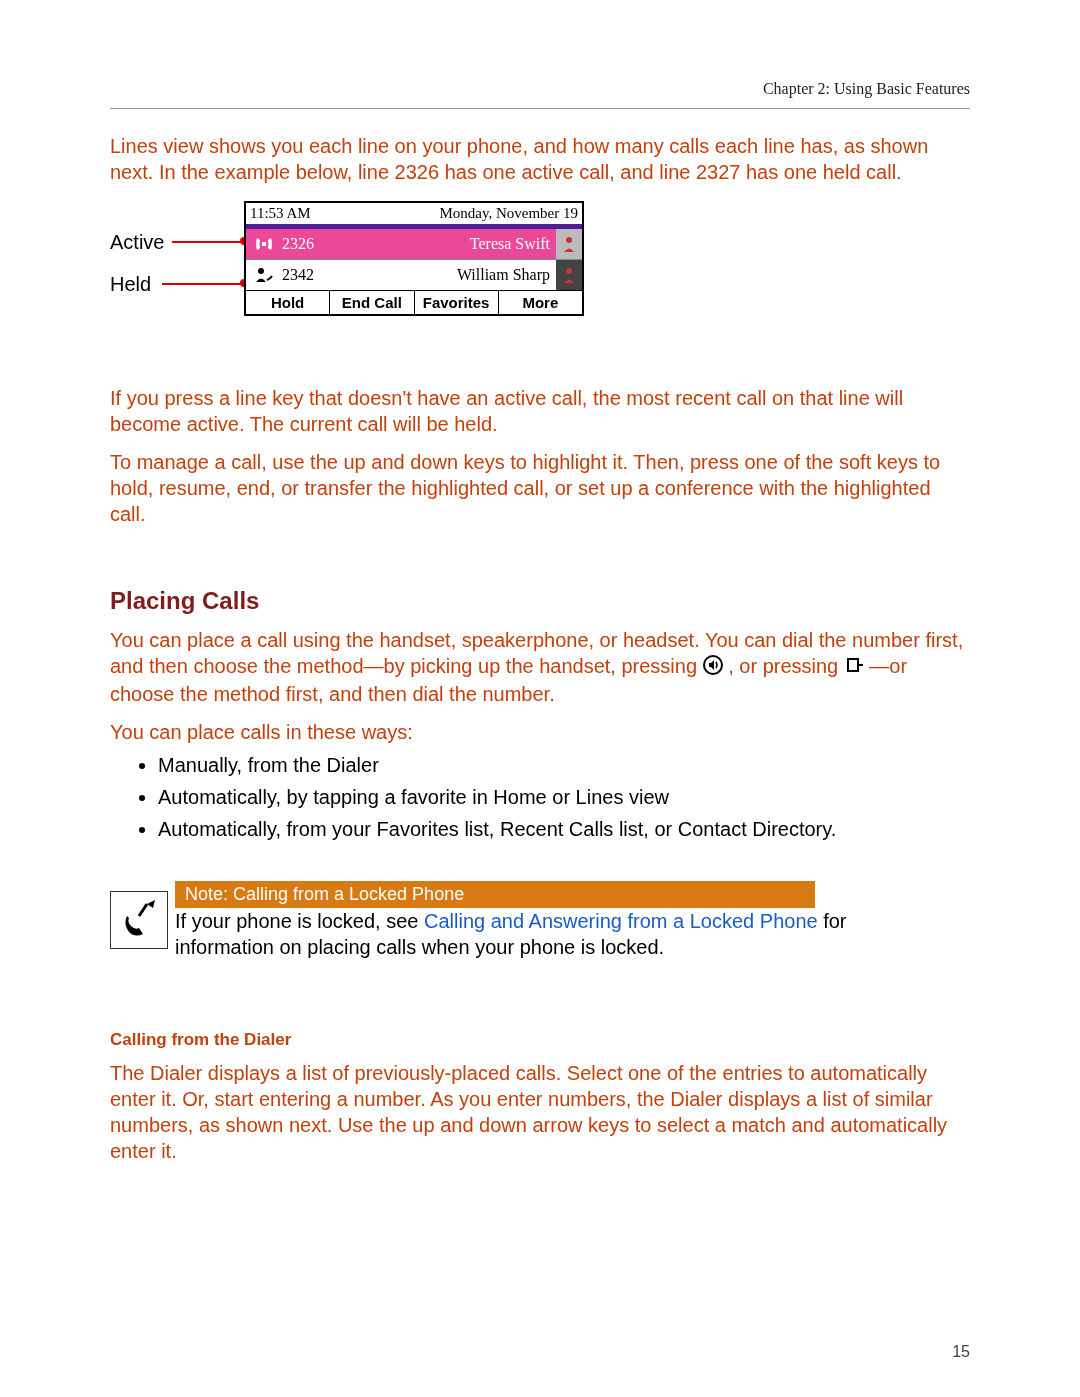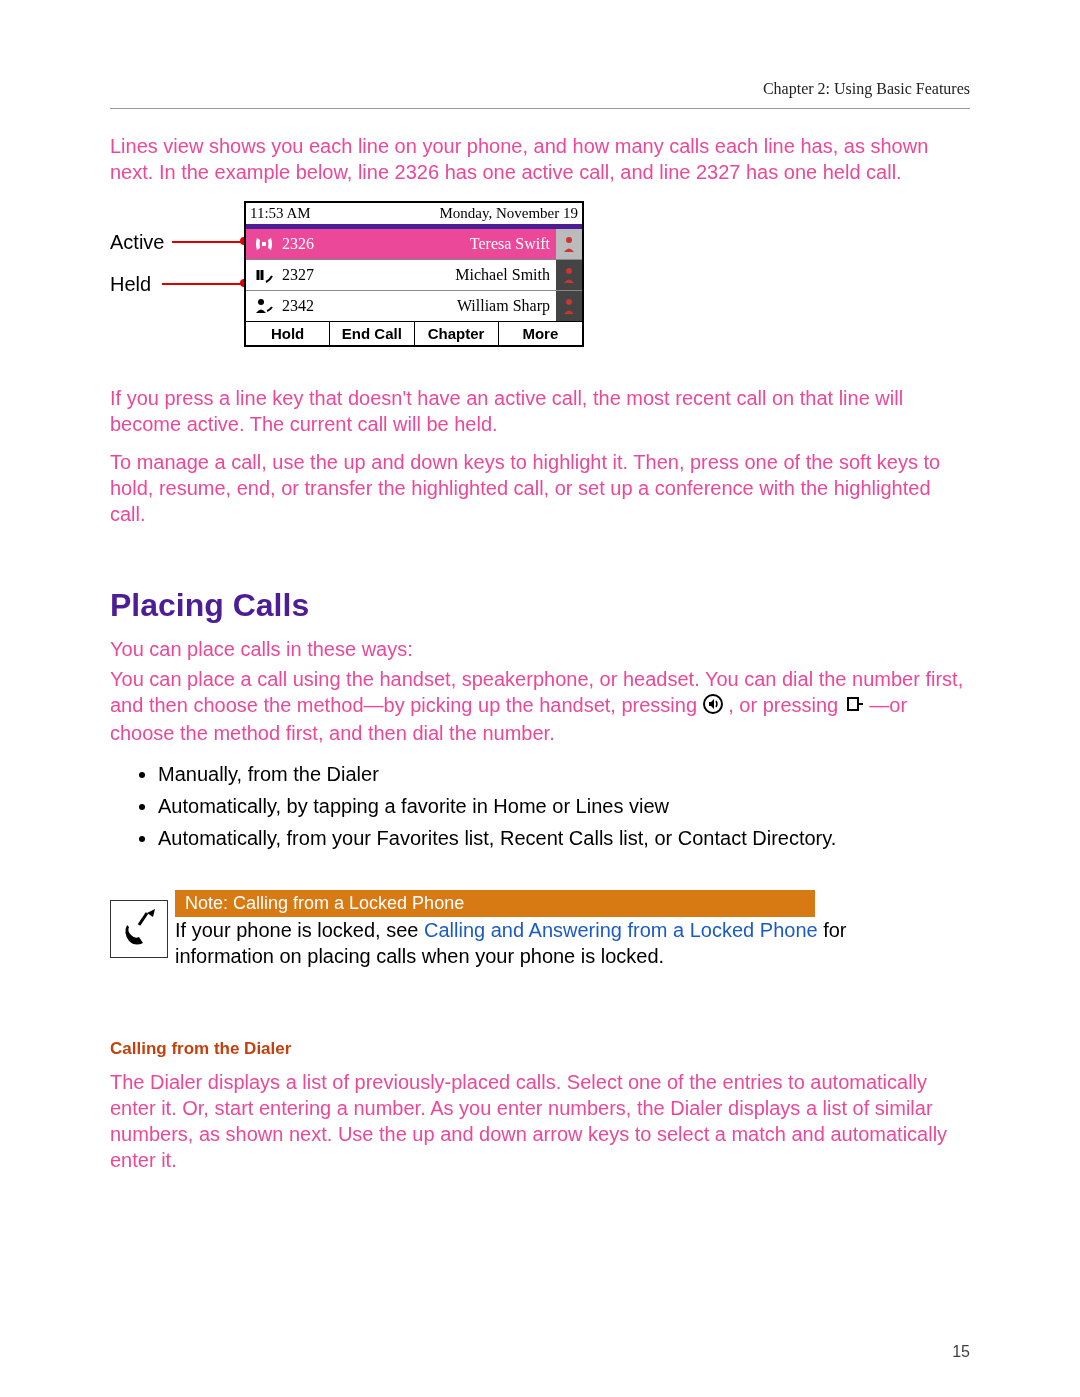--- a/index.html
+++ b/index.html
@@ -24,27 +24,27 @@
     margin-bottom: 10px;
   }
   .hr {
     border: none;
     border-top: 1px solid #999;
     margin: 0 0 24px 0;
   }
   .body-text {
     font-size: 20px;
     line-height: 1.3;
-    color: #ec4899;
+    color: #c2410c;
     margin: 0 0 12px 0;
   }
   .section-title {
-    font-size: 32px;
+    font-size: 24px;
     font-weight: bold;
-    color: #4c1d95;
+    color: #7f1d1d;
     margin: 60px 0 12px 0;
   }
   .subsection-title {
     font-size: 17px;
     font-weight: bold;
     color: #c2410c;
     margin: 70px 0 10px 0;
   }
   ul.ways {
     margin: 4px 0 12px 0;
@@ -225,36 +225,20 @@
         <span>Monday, November 19</span>
       </div>
       <div class="ps-row active-call">
         <div class="icon-cell">
           <svg width="20" height="16" viewBox="0 0 20 16">
               <path d="M3 2 Q1 8 3 14 L6 12 Q5 8 6 4 Z M17 2 Q19 8 17 14 L14 12 Q15 8 14 4 Z M8 6 h4 v4 h-4 Z" fill="#fff"></path>
             </svg>
         </div>
         <div class="ext">2326</div>
         <div class="name">Teresa Swift</div>
-        <div class="contact-icon">
-          <svg width="14" height="18" viewBox="0 0 14 18">
-              <circle cx="7" cy="5" r="3" fill="#c33"></circle>
-              <path d="M2 17 Q7 10 12 17 Z" fill="#c33"></path>
-            </svg>
-        </div>
-      </div>
-      <div class="ps-row">
-        <div class="icon-cell">
-          <svg width="20" height="18" viewBox="0 0 20 18">
-              <path d="M4 4 v10 M8 4 v10" stroke="#000" stroke-width="3"></path>
-              <path d="M12 16 q4 -2 6 -6" stroke="#000" stroke-width="2" fill="none"></path>
-            </svg>
-        </div>
-        <div class="ext">2327</div>
-        <div class="name">Michael Smith</div>
         <div class="contact-icon">
           <svg width="14" height="18" viewBox="0 0 14 18">
               <circle cx="7" cy="5" r="3" fill="#c33"></circle>
               <path d="M2 17 Q7 10 12 17 Z" fill="#c33"></path>
             </svg>
         </div>
       </div>
       <div class="ps-row" style="border-bottom:1px solid #000">
         <div class="icon-cell">
           <svg width="20" height="18" viewBox="0 0 20 18">
@@ -268,51 +252,51 @@
         <div class="contact-icon">
           <svg width="14" height="18" viewBox="0 0 14 18">
               <circle cx="7" cy="5" r="3" fill="#c33"></circle>
               <path d="M2 17 Q7 10 12 17 Z" fill="#c33"></path>
             </svg>
         </div>
       </div>
       <div class="ps-softkeys">
         <div>Hold</div>
         <div>End Call</div>
-        <div>Chapter</div>
+        <div>Favorites</div>
         <div>More</div>
       </div>
     </div>
   </div>
 
   <p class="body-text">If you press a line key that doesn't have an active call, the most recent call on that line will become active. The current call will be held.</p>
   <p class="body-text">To manage a call, use the up and down keys to highlight it. Then, press one of the soft keys to hold, resume, end, or transfer the highlighted call, or set up a conference with the highlighted call.</p>
 
   <h2 class="section-title">Placing Calls</h2>
-
-  <p class="body-text" style="margin-bottom:4px">You can place calls in these ways:</p>
 
   <p class="body-text">
     <span>You can place a call using the handset, speakerphone, or headset. You can dial the number first, and then choose the method—by picking up the handset, pressing </span>
     <span class="inline-icon">
       <svg width="20" height="20" viewBox="0 0 20 20">
           <circle cx="10" cy="10" r="9" fill="none" stroke="#000" stroke-width="2"></circle>
           <path d="M6 8 h2 l3 -3 v10 l-3 -3 h-2 z" fill="#000"></path>
           <path d="M13 7 q2 3 0 6" stroke="#000" fill="none" stroke-width="1.5"></path>
         </svg>
     </span>
     <span>, or pressing </span>
     <span class="inline-icon">
       <svg width="20" height="20" viewBox="0 0 20 20">
           <rect x="4" y="4" width="10" height="12" fill="none" stroke="#000" stroke-width="2"></rect>
           <line x1="14" y1="10" x2="19" y2="10" stroke="#000" stroke-width="2"></line>
         </svg>
     </span>
     <span>—or choose the method first, and then dial the number.</span>
   </p>
+
+  <p class="body-text" style="margin-bottom:4px">You can place calls in these ways:</p>
   <ul class="ways">
     <li>Manually, from the Dialer</li>
     <li>Automatically, by tapping a favorite in Home or Lines view</li>
     <li>Automatically, from your Favorites list, Recent Calls list, or Contact Directory.</li>
   </ul>
 
   <div class="note-wrap">
     <div class="note-icon">
       <svg width="44" height="44" viewBox="0 0 44 44">
         <path d="M30 6 l8 -4 l-2 8 z" fill="#000"></path>

